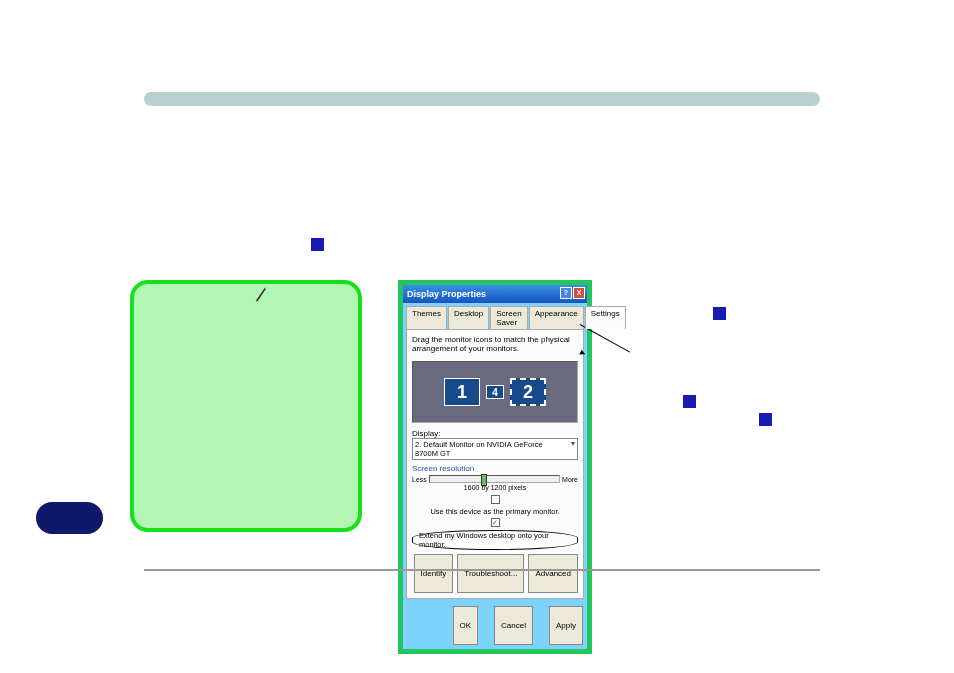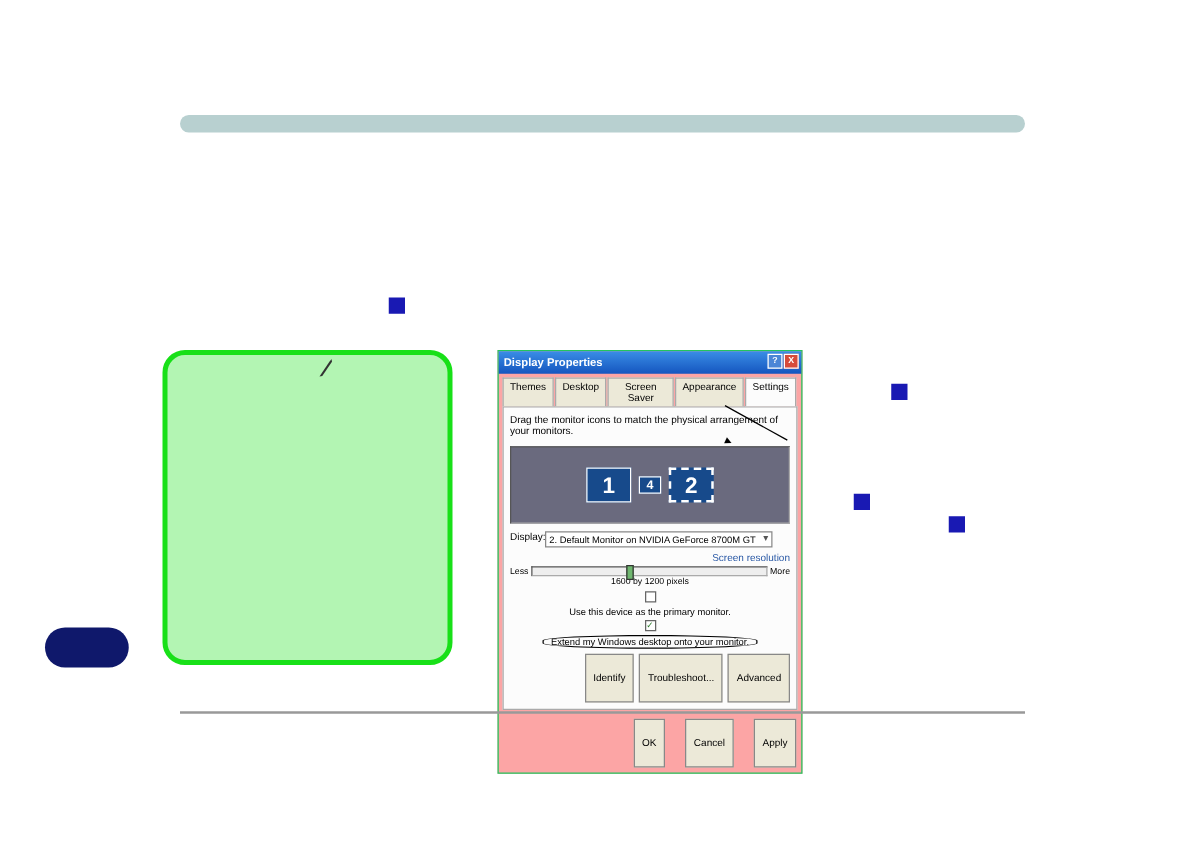--- a/index.html
+++ b/index.html
@@ -77,53 +77,53 @@
   position: absolute;
   top: 291px;
   left: 252px;
   transform: rotate(-35deg);
 }
 
 .dialog {
   position: absolute;
   top: 280px;
   left: 398px;
-  width: 244px;
-  background: #fca5a5;
-  border: 1px solid #22c55e;
+  width: 194px;
+  background: #7dd3fc;
+  border: 5px solid #22c55e;
 }
 .titlebar {
   height: 18px;
   background: linear-gradient(to bottom, #3a8ee6, #1555bf);
   color: #fff;
   font-size: 9px;
   font-weight: bold;
   padding: 0 4px;
   line-height: 18px;
   position: relative;
 }
 .titlebar-buttons { position: absolute; right: 2px; top: 2px; display: flex; gap: 1px; }
 .titlebar-btn { width: 12px; height: 12px; border: 1px solid #fff; background: #4b86d6; color: #fff; font-size: 7px; text-align: center; line-height: 10px; }
 .titlebar-close { background: #d64b3a; }
-.tabrow { display: flex; padding: 3px 3px 0 3px; font-size: 8px; text-align: center; }
+.tabrow { display: flex; padding: 3px 3px 0 3px; font-size: 8px; }
 .tab { border: 1px solid #aaa; border-bottom: none; padding: 2px 5px; background: #ece9d8; margin-right: 1px; }
 .tab.active { background: #fcfcfc; position: relative; z-index: 2; }
 .tabpanel { margin: 0 3px 3px 3px; background: #fcfcfc; border: 1px solid #aaa; padding: 5px; font-size: 8px; }
 .instruction { font-size: 8px; margin-bottom: 8px; }
 .monitor-area { background: #6a6a7e; height: 62px; border: 1px inset #aaa; display: flex; align-items: center; justify-content: center; gap: 6px; margin-bottom: 6px; position: relative; }
 .monitor { background: #174a8b; color: #fff; font-weight: bold; font-size: 18px; width: 36px; height: 28px; display: flex; align-items: center; justify-content: center; border: 1px solid #fff; }
 .monitor.sel { border: 2px dashed #fff; }
 .monitor.small { width: 18px; height: 14px; font-size: 10px; }
-.label-row { display: flex; flex-direction: row; margin-bottom: 4px; }
+.label-row { display: flex; flex-direction: column; margin-bottom: 4px; }
 .field-label { font-size: 8px; }
 .select-sim { border: 1px solid #888; background: #fff; padding: 1px 12px 1px 2px; font-size: 7.5px; position: relative; }
 .select-sim::after { content: "▾"; position: absolute; right: 2px; top: 0; font-size: 8px; color: #555; }
 .two-col { display: flex; gap: 6px; margin-bottom: 4px; }
 .col { flex: 1; }
-.col-title { color: #2958a5; font-size: 8px; margin-bottom: 2px; text-align: right; }
+.col-title { color: #2958a5; font-size: 8px; margin-bottom: 2px; }
 .slider-row { display: flex; align-items: center; font-size: 7px; gap: 2px; }
 .slider-track { flex: 1; border: 1px inset #aaa; height: 8px; background: #eee; position: relative; }
 .slider-thumb { position: absolute; top: -2px; left: 40%; width: 6px; height: 12px; background: #6fb76f; border: 1px solid #333; }
 .slider-caption { text-align: center; font-size: 7px; margin-top: 1px; }
 .gradient-bar { height: 10px; background: linear-gradient(to right, #000, #f00, #ff0, #0f0, #0ff, #00f, #f0f, #fff); border: 1px inset #aaa; margin-top: 2px; }
 .check-row { font-size: 7.5px; display: flex; align-items: center; gap: 3px; margin: 2px 0; flex-direction: column; }
 .check { width: 9px; height: 9px; border: 1px solid #666; background: #fff; font-size: 7px; line-height: 7px; text-align: center; }
 .check.checked::after { content: "✓"; color: #2a7a2a; }
 .circled { display: inline-block; border: 1px solid #000; border-radius: 50%/40%; padding: 0 6px; }
 .btn-row { display: flex; justify-content: flex-end; gap: 4px; margin-top: 4px; }

